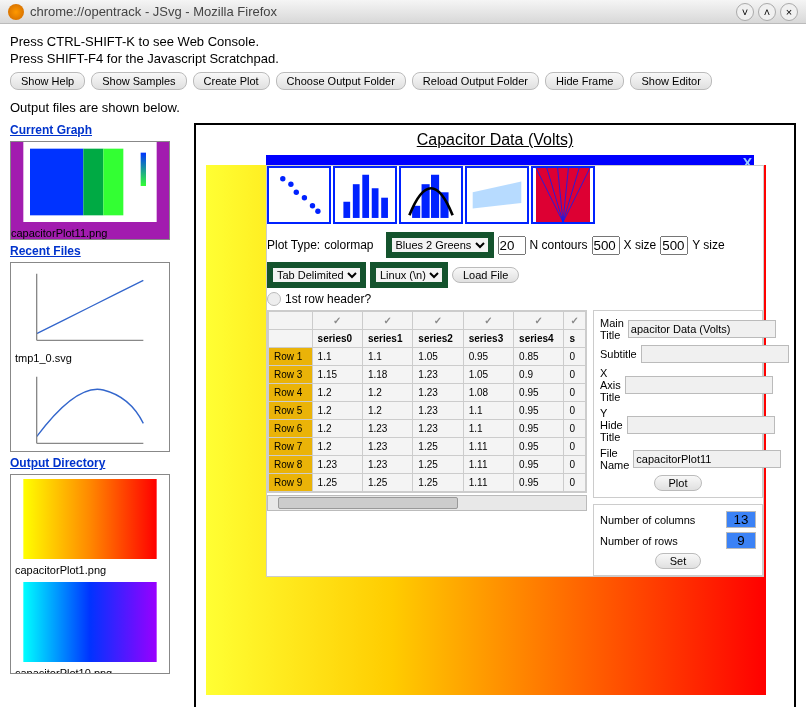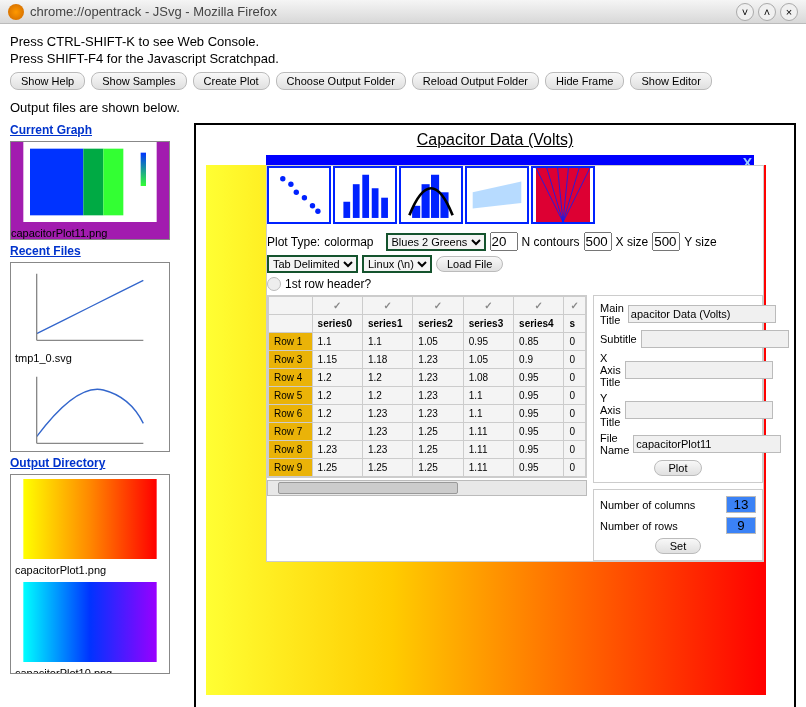--- a/index.html
+++ b/index.html
@@ -23,21 +23,21 @@
 .thumb-lbl { font-size: 11px; }
 .main { flex: 1; border: 2px solid #000; position: relative; background: #fff; overflow: hidden; }
 .bg-gradient { position: absolute; left: 10px; top: 40px; width: 560px; height: 530px; background: linear-gradient(90deg,#ffff33,#ffcc00,#ff6600,#ff0000); }
 .panel-title { text-align: center; font-size: 16px; padding: 6px 0; position: relative; z-index: 2; text-decoration: underline; }
 .panel-bar { background: #0000ff; height: 18px; position: relative; z-index: 2; margin: 0 40px 0 70px; }
 .panel-x { position: absolute; right: 2px; top: 0; color: #99ccff; font-size: 14px; font-weight: bold; }
 .dialog { position: absolute; left: 70px; top: 40px; right: 30px; background: #fff; border: 1px solid #ccc; z-index: 3; }
 .chart-thumbs { display: flex; gap: 2px; margin-bottom: 8px; }
 .chart-th { width: 64px; height: 58px; border: 2px solid #0022ff; background: #fff; cursor: pointer; }
 .controls { display: flex; align-items: center; flex-wrap: wrap; gap: 4px; font-size: 12px; margin-bottom: 4px; }
-.controls select, .controls input[type=text] { font-size: 11px; border: 2px solid #14532d; background: #f4f4f4; }
+.controls select, .controls input[type=text] { font-size: 11px; border: 6px solid #14532d; background: #f4f4f4; }
 .small-in { width: 28px; }
 .loadbtn { background: linear-gradient(#f8f8f8,#e0e0e0); border: 1px solid #bbb; border-radius: 8px; padding: 1px 10px; font-size: 11px; cursor: pointer; }
 .chk { width: 14px; height: 14px; border-radius: 50%; background: #eee; border: 1px solid #bbb; display: inline-block; vertical-align: middle; }
 .lower { display: flex; gap: 6px; }
 .tablewrap { flex: 1; border: 1px solid #ccc; max-height: 260px; overflow: auto; position: relative; }
 table { border-collapse: collapse; font-size: 10px; width: 100%; }
 th, td { border: 1px solid #ccc; padding: 3px 5px; background: #f4f4f4; text-align: left; white-space: nowrap; }
 td.rh { background: #eab308; }
 .tick { color: #888; text-align: center; }
 .sidepanel { width: 170px; display: flex; flex-direction: column; gap: 6px; }
@@ -333,21 +333,21 @@
                 </div>
               <div class="frow">
                   <label>Subtitle</label>
                   <input value="" style="">
                 </div>
               <div class="frow">
                   <label>X Axis Title</label>
                   <input value="" style="">
                 </div>
               <div class="frow">
-                  <label>Y Axis Title</label>
+                  <label>Y Hide Title</label>
                   <input value="" style="">
                 </div>
               <div class="frow">
                   <label>File Name</label>
                   <input value="capacitorPlot11" style="">
                 </div>
               <button class="plotbtn">Plot</button>
             </div>
             <div class="nbox">
               <div class="nrow">

